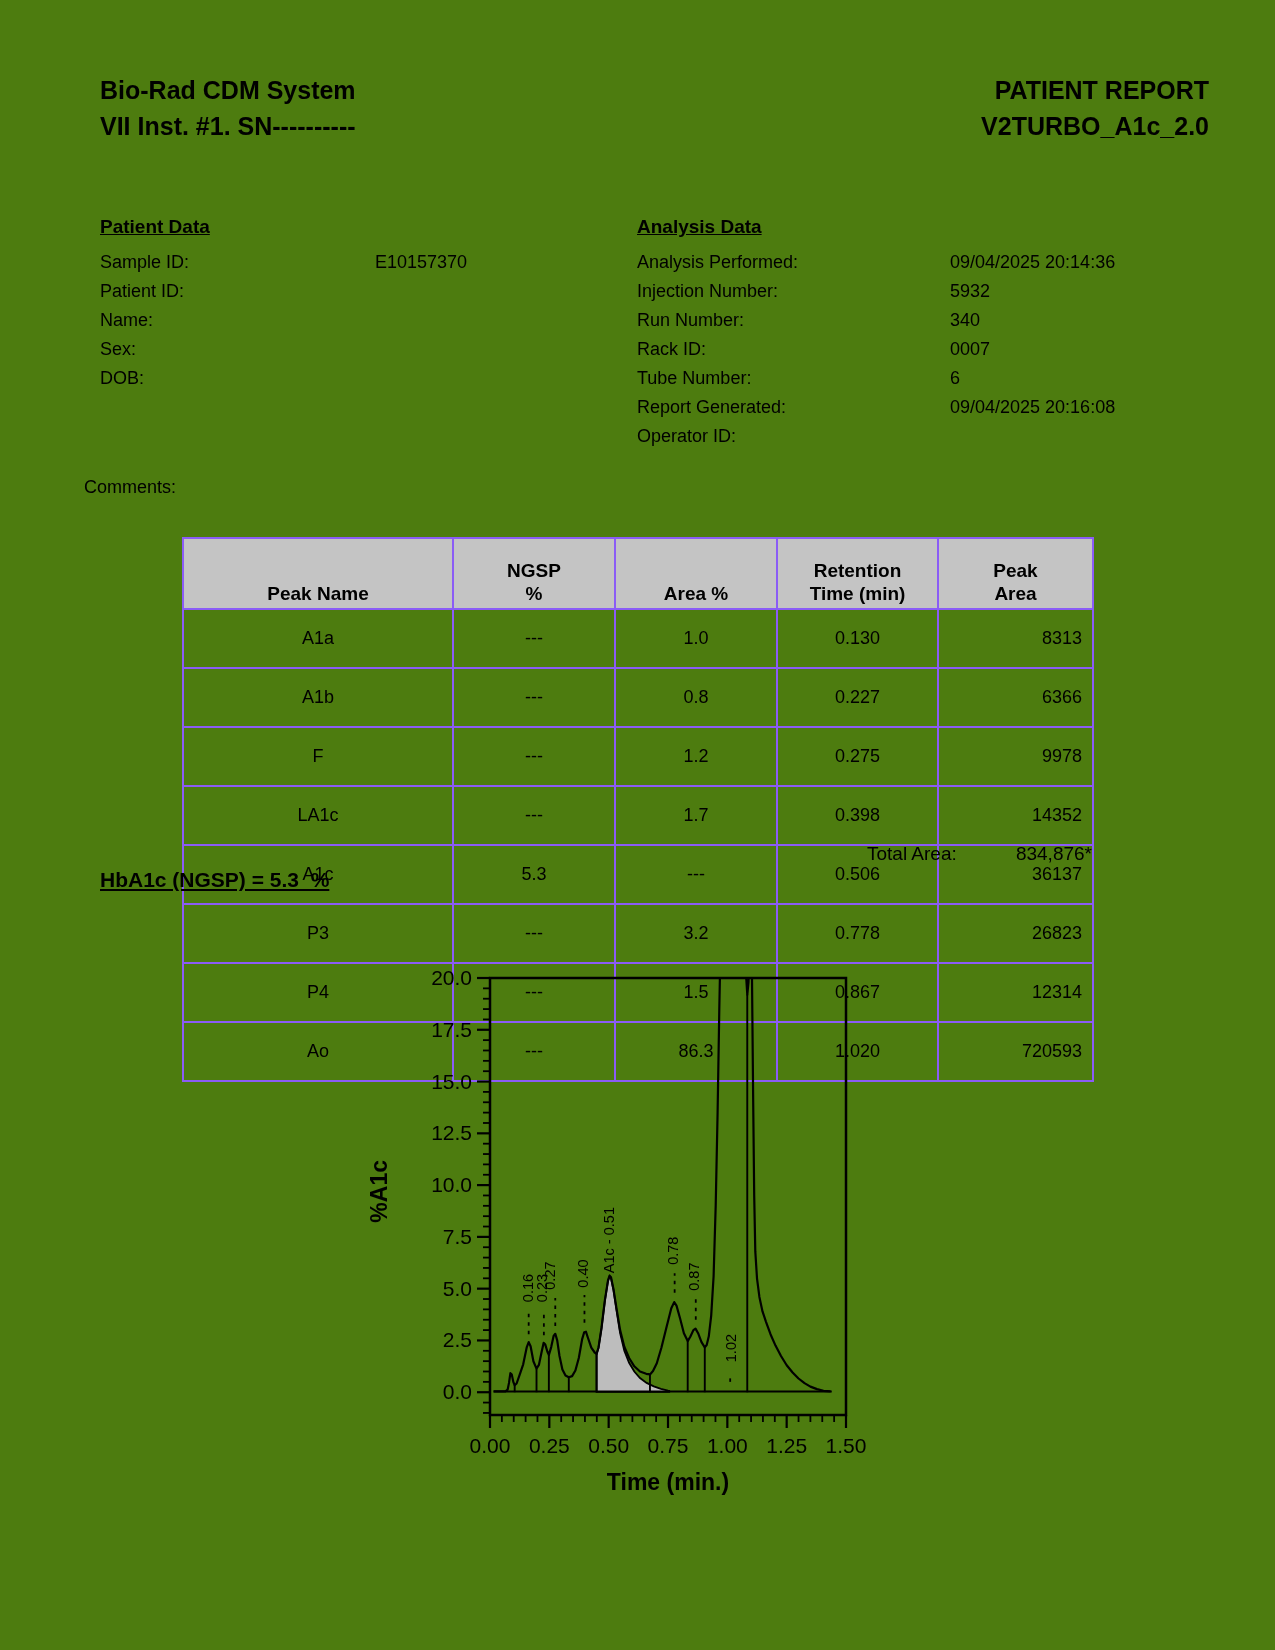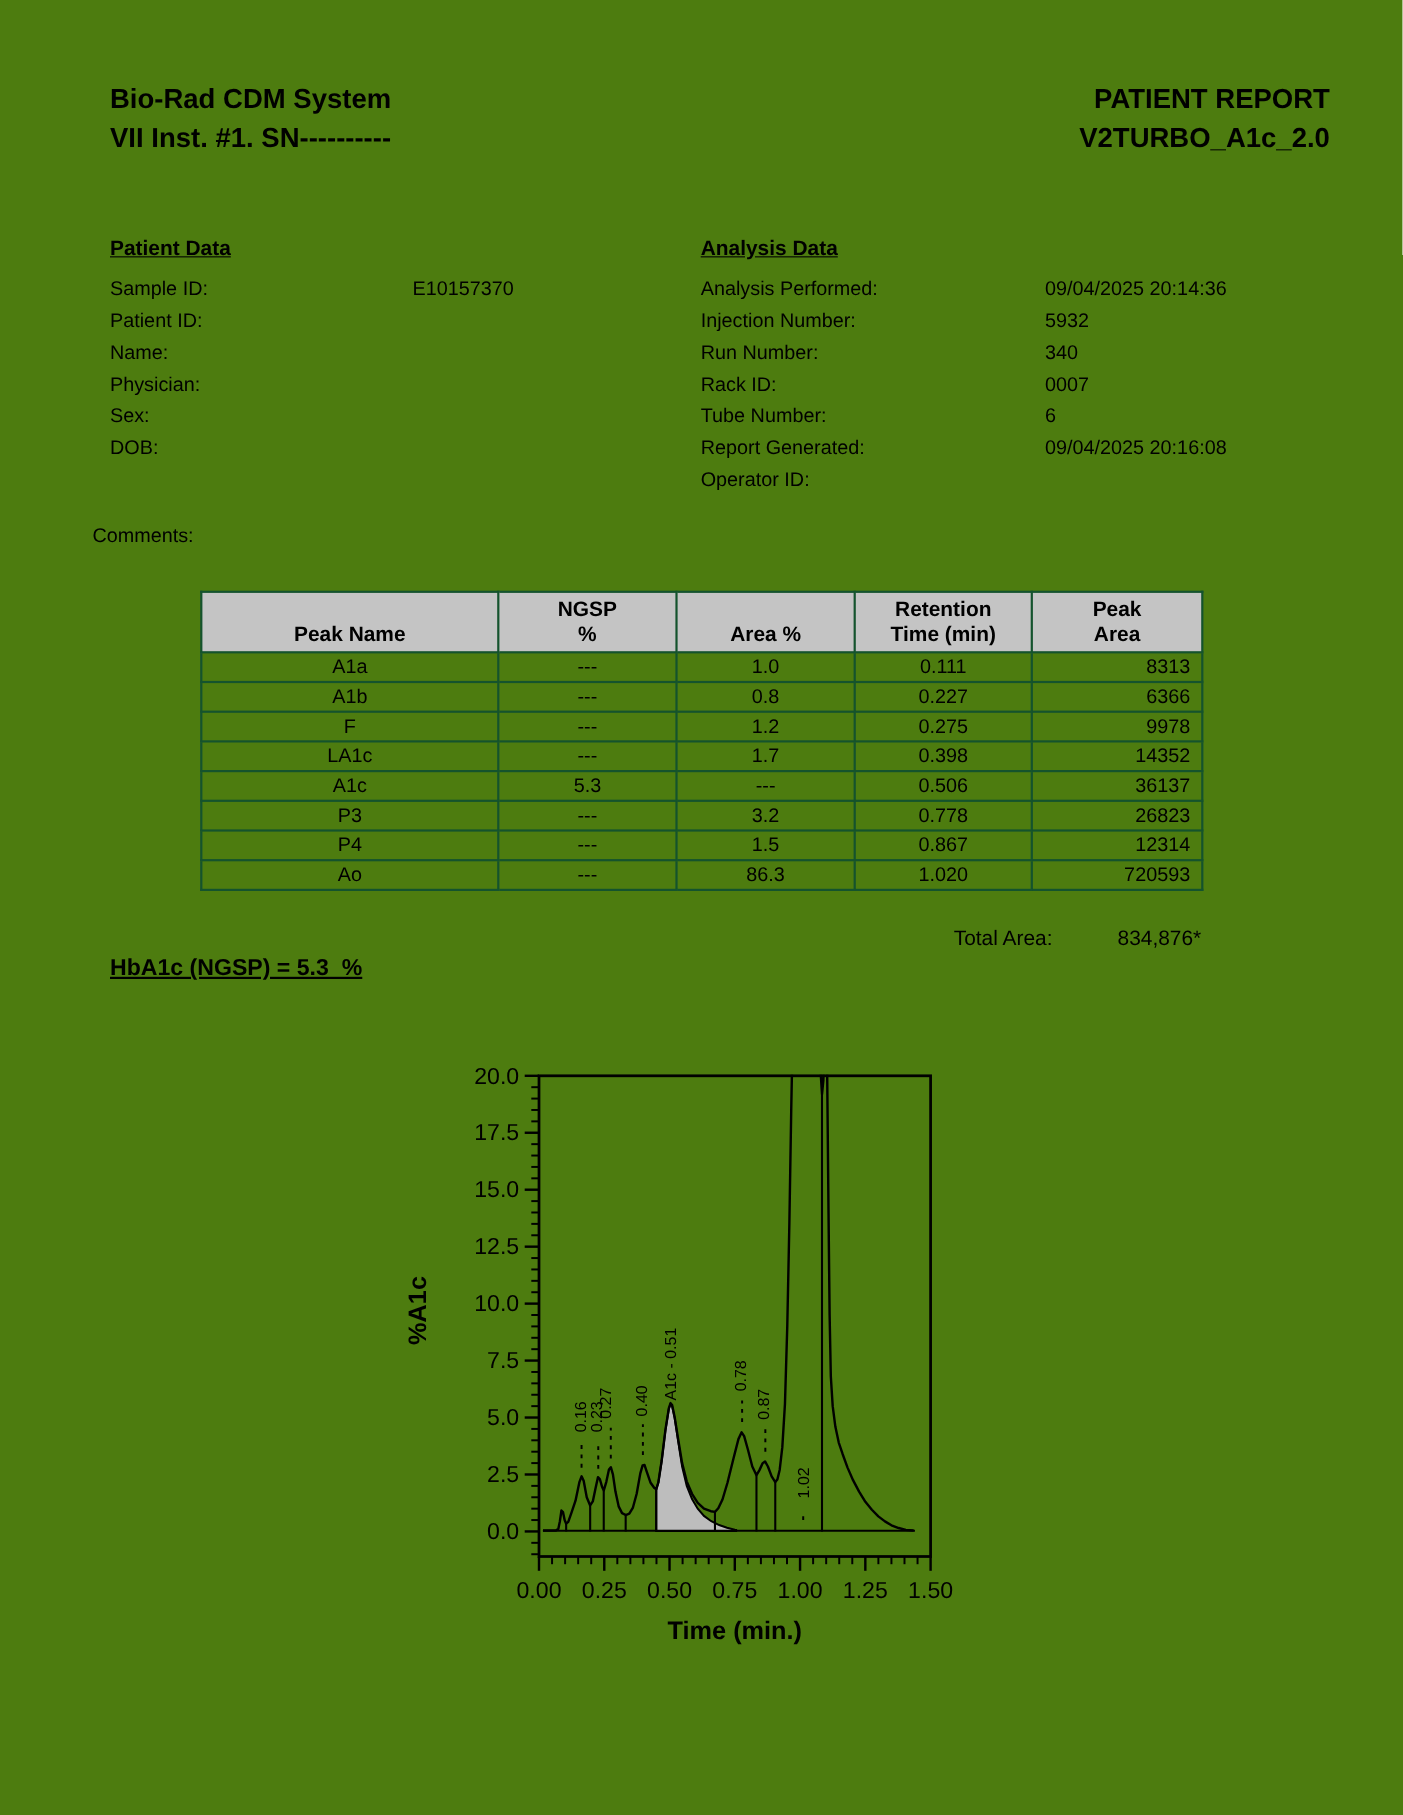--- a/index.html
+++ b/index.html
@@ -10,21 +10,21 @@
   .sec{position:absolute;}
   .sec-title{font-weight:bold;font-size:19px;text-decoration:underline;margin-bottom:10px;}
   .frow{display:flex;height:29px;line-height:29px;font-size:18px;}
   .patient-sec{left:100px;top:216px;width:530px;}
   .patient-sec .flabel{width:275px;flex:none;}
   .analysis-sec{left:637px;top:216px;width:580px;}
   .analysis-sec .flabel{width:313px;flex:none;}
   .comments{position:absolute;left:84px;top:441px;font-size:18px;margin-top:36px;}
   table.peaks{position:absolute;left:182px;top:537px;width:910px;border-collapse:collapse;
               font-size:18px;table-layout:fixed;}
-  table.peaks th,table.peaks td{border:2px solid #14532d;padding:0;margin-left:18px;}
+  table.peaks th,table.peaks td{border:2px solid #8b5cf6;padding:16px;margin-left:18px;}
   table.peaks thead th{background:#c4c4c4;font-weight:bold;font-size:19px;height:50px;
                        vertical-align:bottom;text-align:center;padding-bottom:3px;line-height:23px;}
   table.peaks tbody td{height:25px;text-align:center;line-height:25px;}
   table.peaks tbody td.num{text-align:right;padding-right:10px;}
   .total-label{position:absolute;left:827px;top:843px;font-size:19px;margin-left:40px;}
   .total-value{position:absolute;left:940px;top:843px;width:152px;text-align:right;font-size:19px;}
   .result-line{position:absolute;left:100px;top:868px;font-size:21px;font-weight:bold;
                text-decoration:underline;white-space:pre;}
   #chart{position:absolute;left:330px;top:920px;}
 </style>
@@ -51,24 +51,20 @@
         </div>
         <div class="frow">
           <span class="flabel">Patient ID:</span>
           <span></span>
         </div>
         <div class="frow">
           <span class="flabel">Name:</span>
           <span></span>
         </div>
         <div class="frow">
-          <span class="flabel">Physician:</span>
-          <span></span>
-        </div>
-        <div class="frow">
           <span class="flabel">Sex:</span>
           <span></span>
         </div>
         <div class="frow">
           <span class="flabel">DOB:</span>
           <span></span>
         </div>
       </div>
   </div>
 
@@ -136,21 +132,21 @@
             <div>Peak</div>
             <div>Area</div>
           </th>
         </tr>
       </thead>
     <tbody id="peak-table-body">
         <tr>
           <td>A1a</td>
           <td>---</td>
           <td>1.0</td>
-          <td>0.111</td>
+          <td>0.130</td>
           <td class="num">8313</td>
         </tr>
         <tr>
           <td>A1b</td>
           <td>---</td>
           <td>0.8</td>
           <td>0.227</td>
           <td class="num">6366</td>
         </tr>
         <tr>

